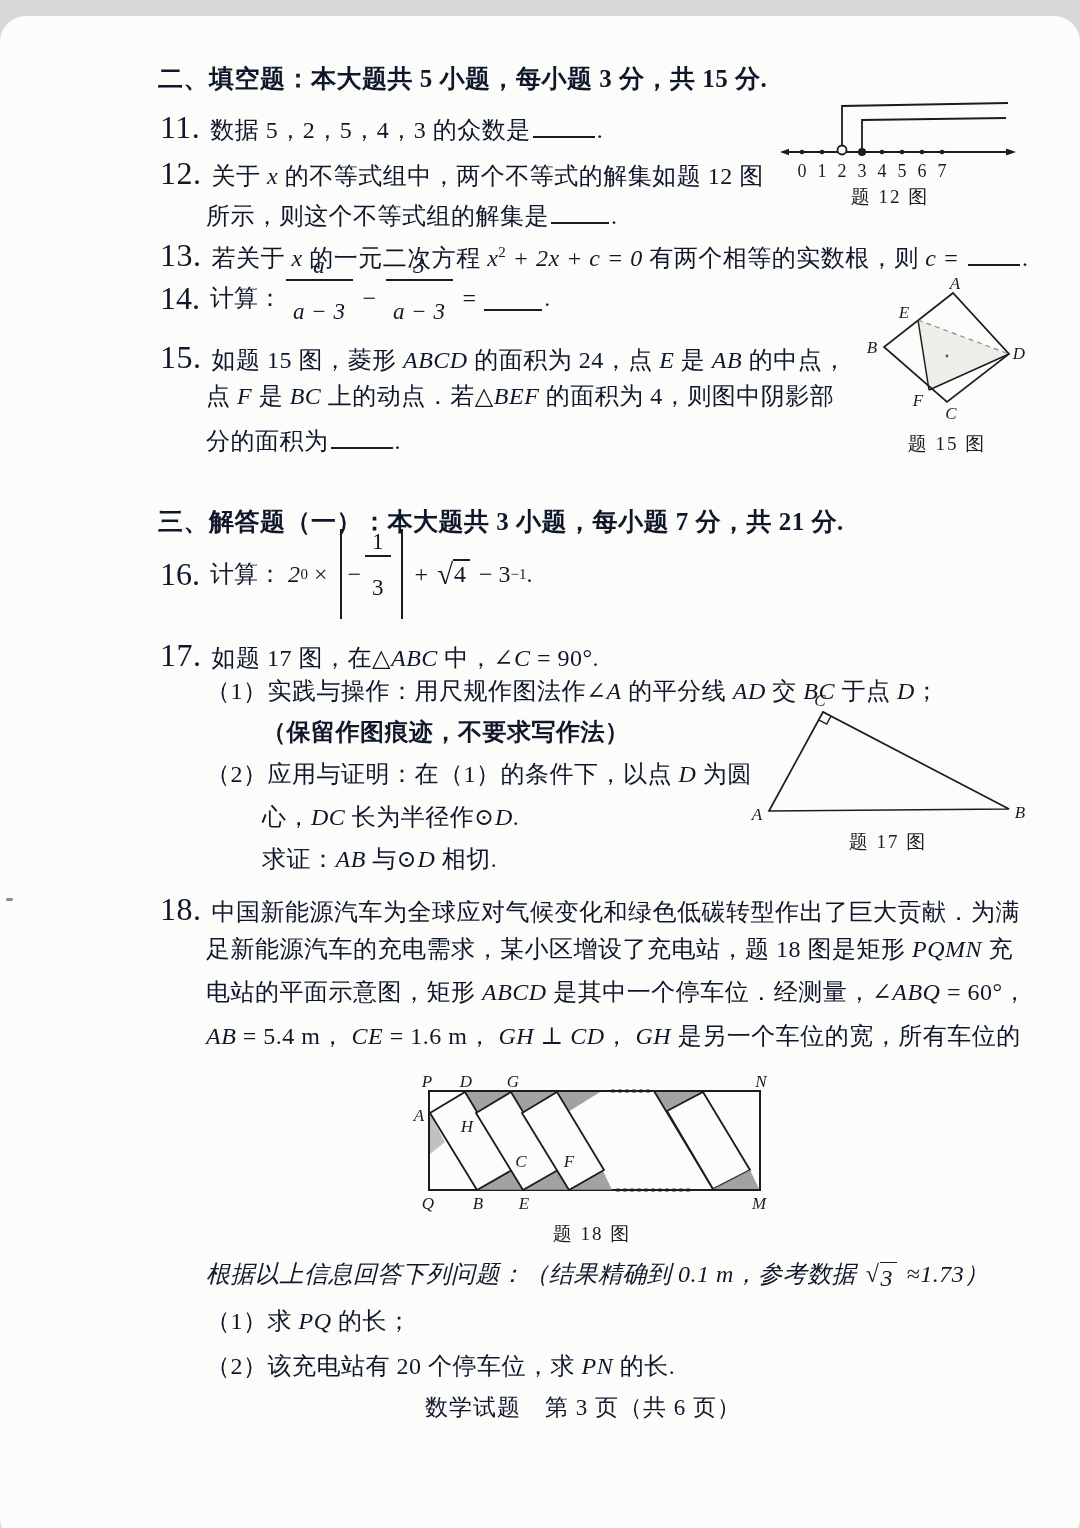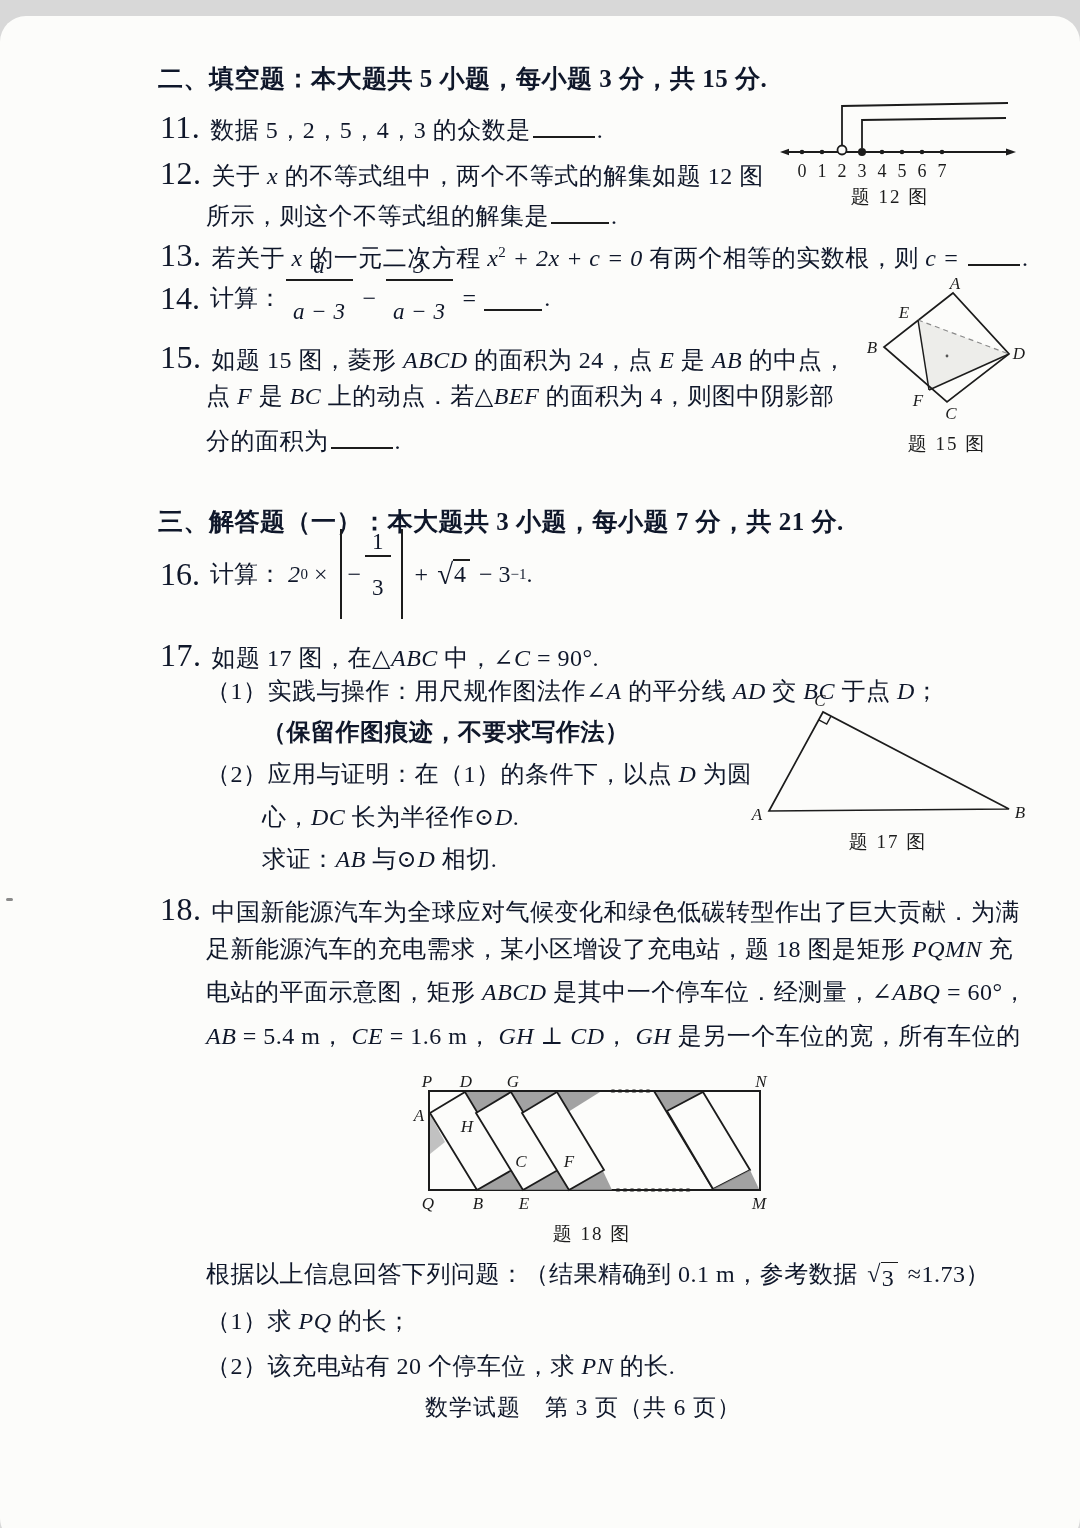--- a/index.html
+++ b/index.html
@@ -129,21 +129,21 @@
   <div class="line" style="left:206px; top:918px;">
     <span>足新能源汽车的充电需求，某小区增设了充电站，题 18 图是矩形 </span><span class="var">PQMN</span><span> 充</span>
   </div>
   <div class="line" style="left:206px; top:961px;">
     <span>电站的平面示意图，矩形 </span><span class="var">ABCD</span><span> 是其中一个停车位．经测量，∠</span><span class="var">ABQ</span><span> = 60°，</span>
   </div>
   <div class="line" style="left:206px; top:1005px;">
     <span class="var">AB</span><span> = 5.4 m，  </span><span class="var">CE</span><span> = 1.6 m，  </span><span class="var">GH</span><span> ⊥ </span><span class="var">CD</span><span>，  </span><span class="var">GH</span><span> 是另一个车位的宽，所有车位的</span>
   </div>
 
-  <div class="line" style="left:206px; top:1243px;">
+  <div class="line" style="left:206px; top:1243px;font-style:italic;">
     <span>根据以上信息回答下列问题：（结果精确到 0.1 m，参考数据 </span><span class="sqrt" style="vertical-align:baseline;">
         <span class="rsign" style="font-size:24px;">√</span>
         <span class="rval" style="border-top-width:1.6px;">3</span>
       </span><span> ≈1.73）</span>
   </div>
   <div class="line" style="left:206px; top:1290px;">
     <span>（1）求 </span><span class="var">PQ</span><span> 的长；</span>
   </div>
   <div class="line" style="left:206px; top:1335px;">
     <span>（2）该充电站有 20 个停车位，求 </span><span class="var">PN</span><span> 的长.</span>

